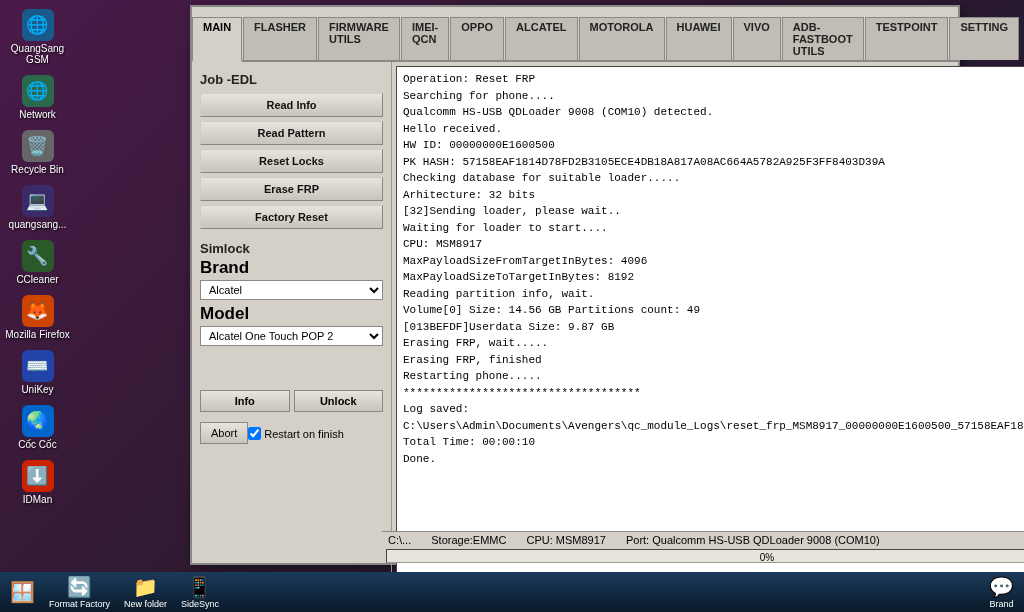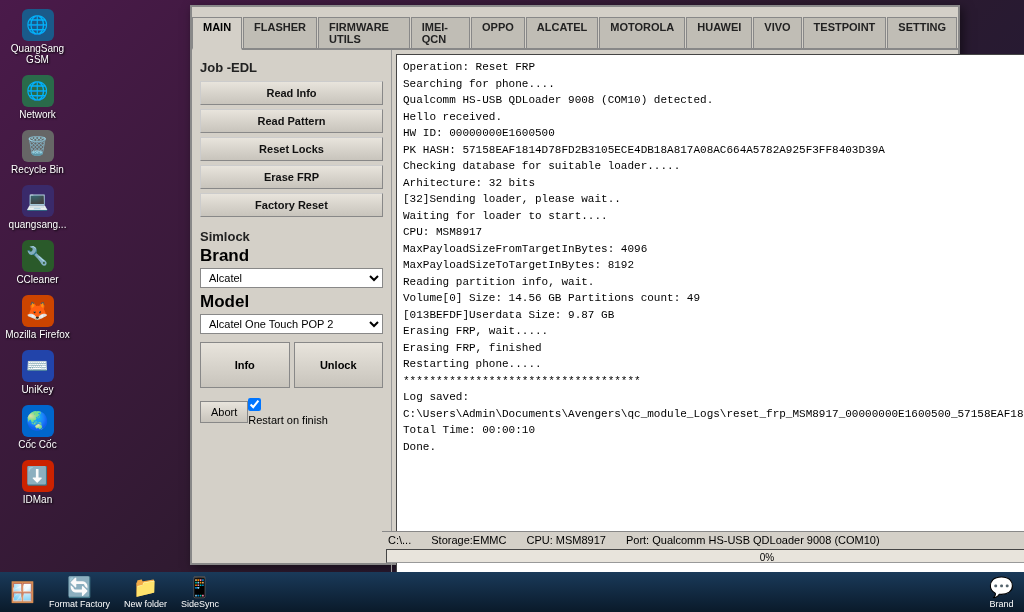--- a/index.html
+++ b/index.html
@@ -167,27 +167,28 @@
     }
 
     .info-unlock-row {
       display: flex;
       gap: 4px;
       margin-top: 4px;
     }
 
     .small-btn {
       flex: 1;
-      padding: 16px 6px;
+      padding: 4px 6px;
       background: linear-gradient(to bottom, #e8e4dc, #c8c4bc);
       border: 1px solid #888;
       font-size: 11px;
       font-weight: bold;
       cursor: pointer;
       text-align: center;
+      margin-top: 36px;
     }
 
     .help-btn {
       width: 100%;
       padding: 4px;
       background: linear-gradient(to bottom, #e8e4dc, #c8c4bc);
       border: 1px solid #888;
       font-size: 11px;
       font-weight: bold;
       cursor: pointer;
@@ -204,24 +205,23 @@
     .abort-btn {
       padding: 4px 10px;
       background: linear-gradient(to bottom, #e8e4dc, #c8c4bc);
       border: 1px solid #888;
       font-size: 11px;
       cursor: pointer;
     }
 
     .checkbox-label {
       display: flex;
-      align-items: flex-start;
+      align-items: flex-end;
       gap: 3px;
       font-size: 11px;
-      flex-direction: column;
     }
 
     
     .right-panel {
       flex: 1;
       display: flex;
       flex-direction: column;
       padding: 4px;
     }
 
@@ -485,20 +485,21 @@
     <div class="tab-bar">
       <div class="tab active">MAIN</div>
       <div class="tab">FLASHER</div>
       <div class="tab">FIRMWARE UTILS</div>
       <div class="tab">IMEI-QCN</div>
       <div class="tab">OPPO</div>
       <div class="tab">ALCATEL</div>
       <div class="tab">MOTOROLA</div>
       <div class="tab">HUAWEI</div>
       <div class="tab">VIVO</div>
+      <div class="tab">ADB-FASTBOOT UTILS</div>
       <div class="tab">TESTPOINT</div>
       <div class="tab">SETTING</div>
     </div>
 
     <div class="main-content">
 
       <div class="left-panel">
         <div class="section-label">Job -EDL</div>
 
         <button class="action-btn">Read Info</button>

